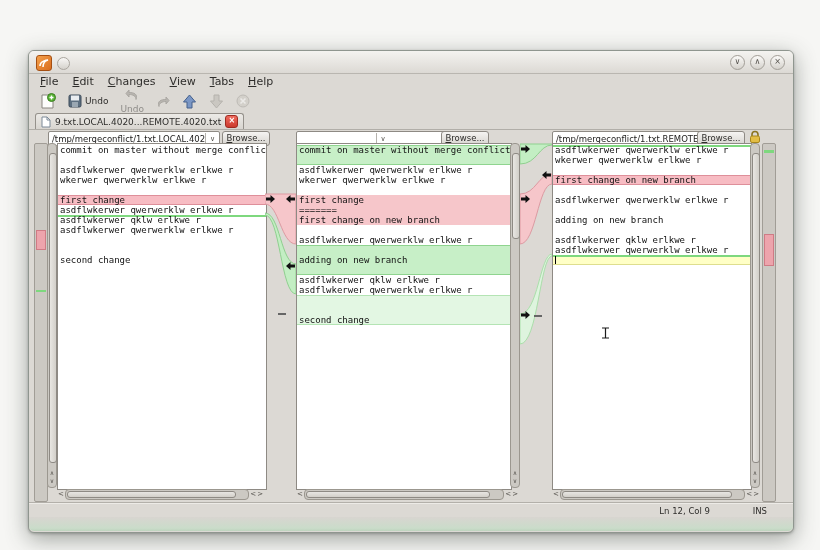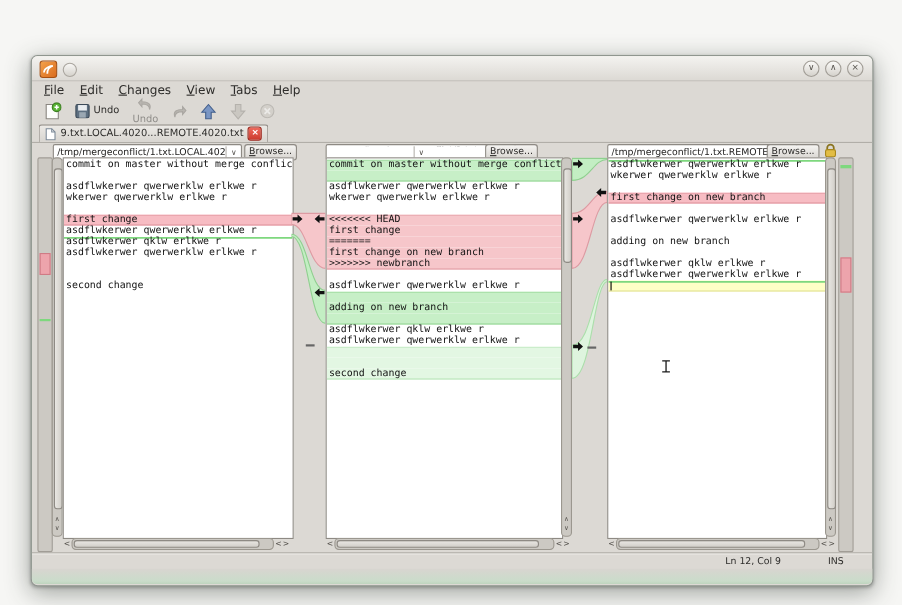--- a/index.html
+++ b/index.html
@@ -235,25 +235,23 @@
     </svg>
 
     <div class="textpane" style="left:267px;width:214px;">
       <div class="lines">
 
       <div class="line green-first">commit on master without merge conflict</div>
           <div class="line green-last"></div>
           <div class="line">asdflwkerwer qwerwerklw erlkwe r</div>
           <div class="line">wkerwer qwerwerklw erlkwe r</div>
           <div class="line"></div>
-          <div class="line pink-first">&lt;&lt;&lt;&lt;&lt;&lt;&lt; HEAD</div>
           <div class="line pink-mid">first change</div>
           <div class="line pink-mid">=======</div>
           <div class="line pink-mid">first change on new branch</div>
-          <div class="line pink-last">&gt;&gt;&gt;&gt;&gt;&gt;&gt; newbranch</div>
           <div class="line"></div>
           <div class="line">asdflwkerwer qwerwerklw erlkwe r</div>
           <div class="line green-first"></div>
           <div class="line green-mid">adding on new branch</div>
           <div class="line green-last"></div>
           <div class="line">asdflwkerwer qklw erlkwe r</div>
           <div class="line">asdflwkerwer qwerwerklw erlkwe r</div>
           <div class="line pale-first"></div>
           <div class="line pale-mid"></div>
           <div class="line pale-last">second change</div>

